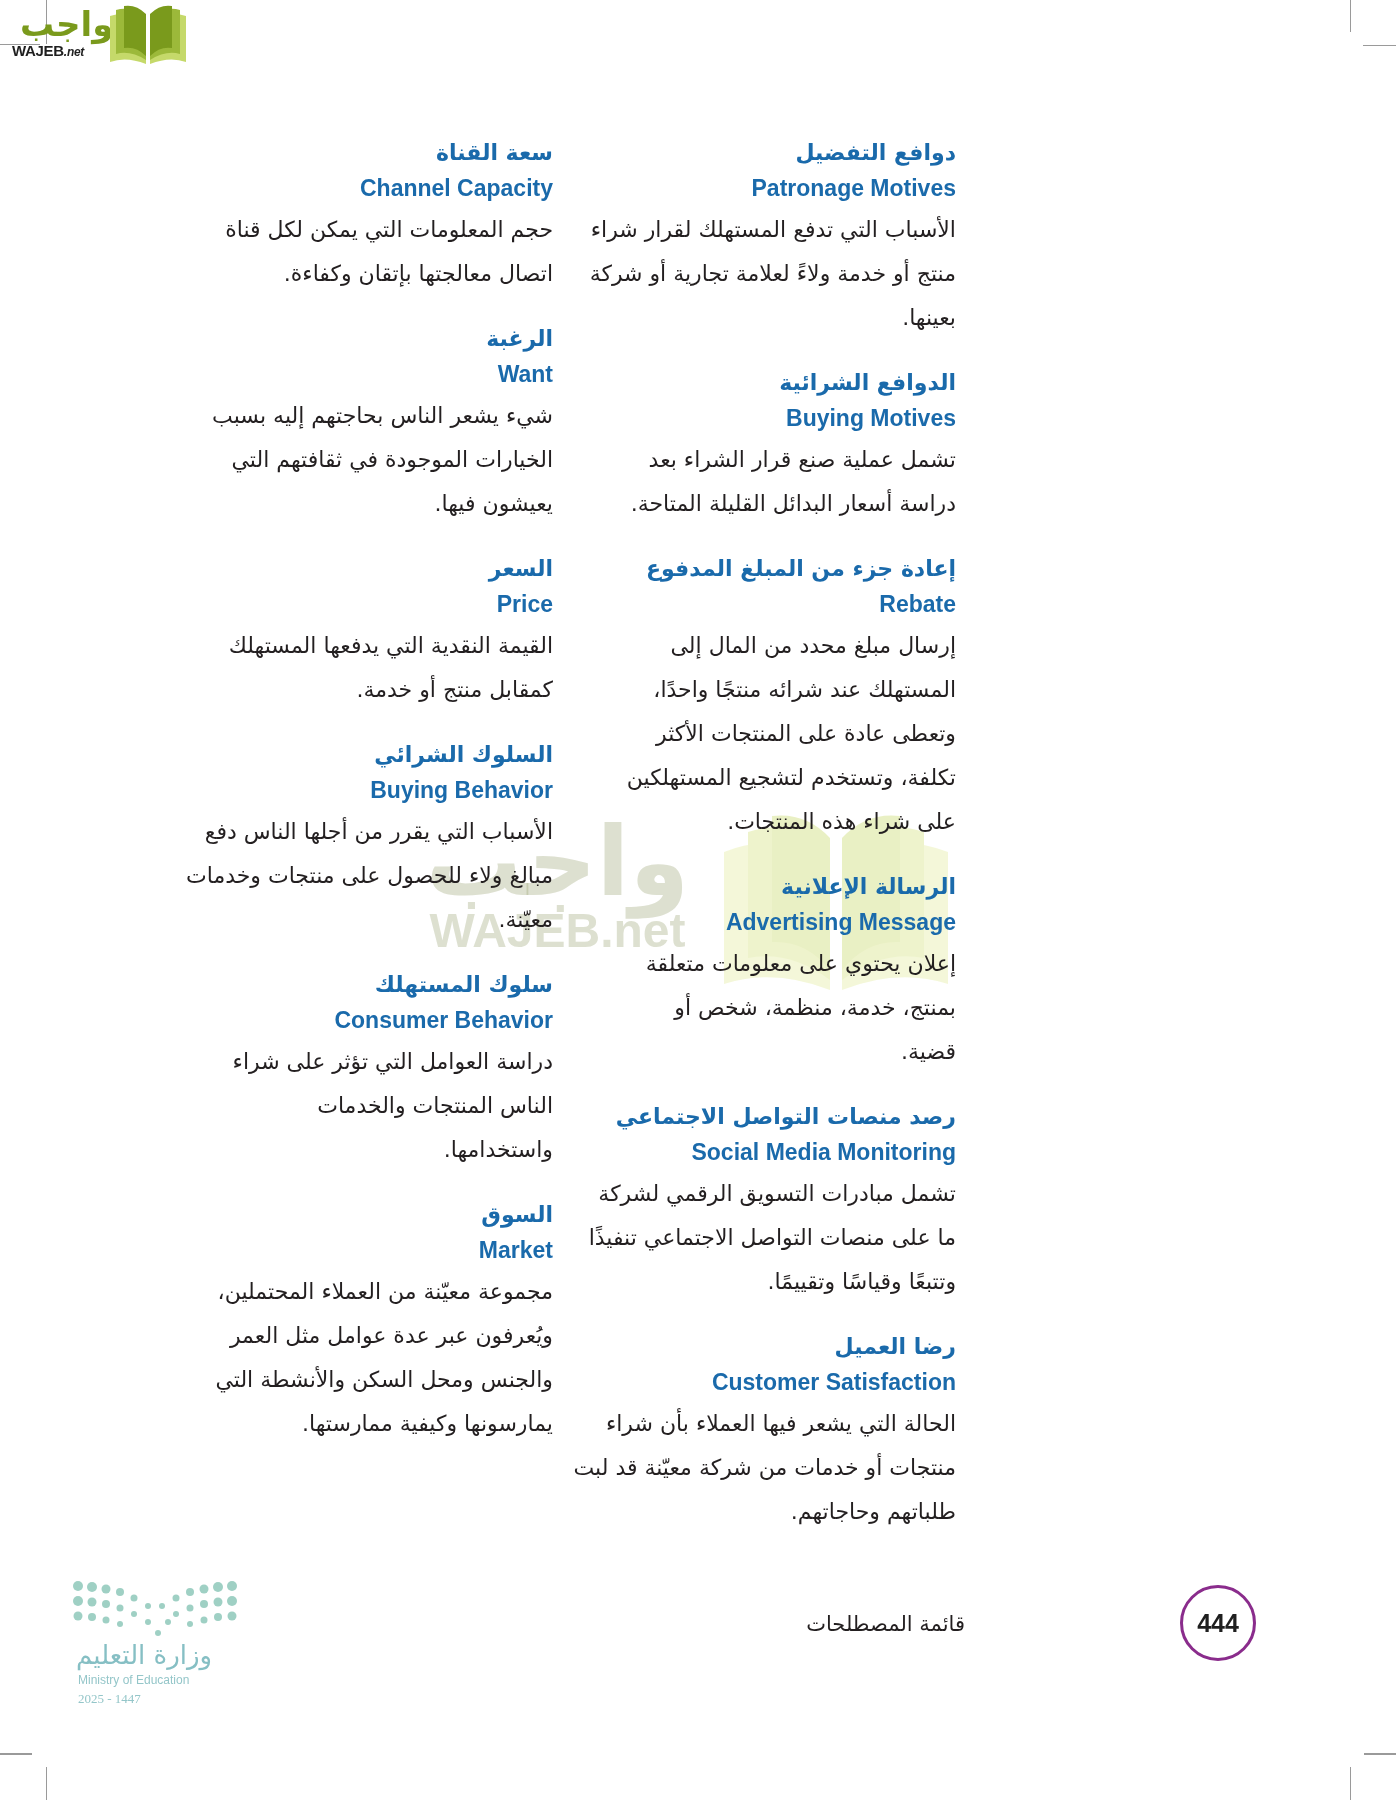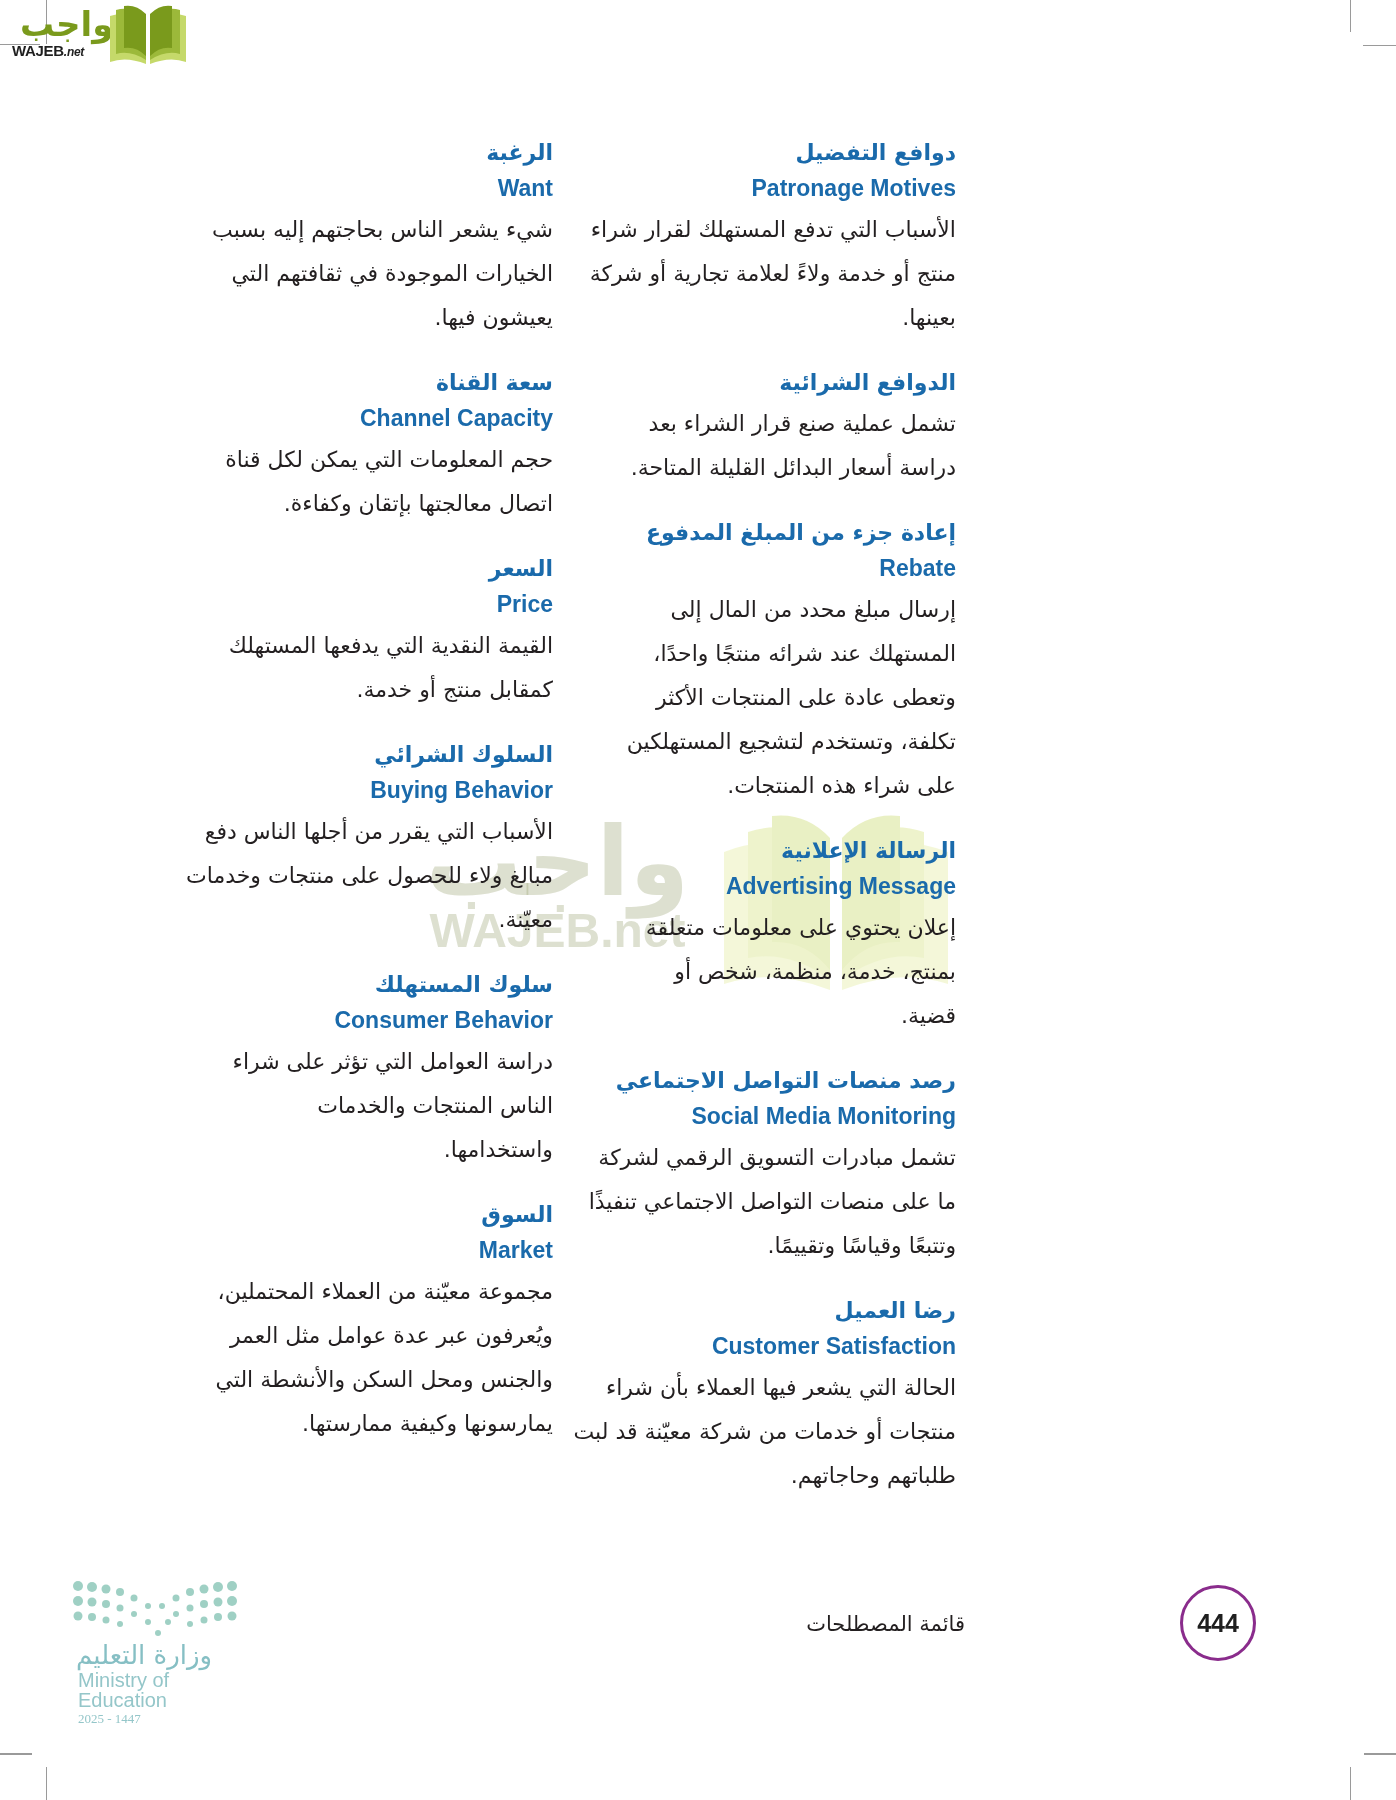--- a/index.html
+++ b/index.html
@@ -40,21 +40,21 @@
     }
     .def {
       font-size: 22px; line-height: 44px; color: #231f20;
       font-family: "DejaVu Sans", sans-serif; margin-top: 2px;
     }
 
     
     .ministry { position: absolute; left: 70px; top: 1578px; width: 190px; }
     .ministry svg { display: block; }
     .ministry .ar { font-size: 26px; color: #86bfc4; direction: rtl; text-align: left; margin-left: 6px; line-height: 30px; letter-spacing: 2px; font-family: "DejaVu Sans", sans-serif; }
-    .ministry .en { font-size: 20px; color: #94c6c9; line-height: 20px; font-family: "Liberation Sans", sans-serif; margin-left: 8px; }
+    .ministry .en { font-size: 12px; color: #94c6c9; line-height: 20px; font-family: "Liberation Sans", sans-serif; margin-left: 8px; }
     .ministry .yr { font-size: 13px; color: #94c6c9; line-height: 18px; font-family: Liberation Serif, serif; margin-left: 8px; }
 
     .footer-title { position: absolute; right: 431px; top: 1612px; direction: rtl; font-size: 21px; color: #231f20; font-family: "DejaVu Sans", sans-serif; }
     .page-num {
       position: absolute; left: 1180px; top: 1585px; width: 70px; height: 70px;
       border: 3px solid #8a2c8c; border-radius: 50%;
       display: flex; align-items: center; justify-content: center;
       font-family: "Liberation Sans", sans-serif; font-weight: bold; font-size: 25px; color: #1f1f1f;
     }
   </style>
@@ -97,20 +97,21 @@
 </svg>
 
 <div class="col col-right">
   <div class="entry">
     <div class="term-ar">دوافع التفضيل</div>
     <div class="term-en">Patronage Motives</div>
     <div class="def" style="width:375px;margin-left:auto;">الأسباب التي تدفع المستهلك لقرار شراء منتج أو خدمة ولاءً لعلامة تجارية أو شركة بعينها.</div>
   </div>
   <div class="entry">
     <div class="term-ar">الدوافع الشرائية</div>
+    <div class="term-en">Buying Motives</div>
     <div class="def" style="width:360px;margin-left:auto;">تشمل عملية صنع قرار الشراء بعد دراسة أسعار البدائل القليلة المتاحة.</div>
   </div>
   <div class="entry">
     <div class="term-ar">إعادة جزء من المبلغ المدفوع</div>
     <div class="term-en">Rebate</div>
     <div class="def" style="width:350px;margin-left:auto;">إرسال مبلغ محدد من المال إلى المستهلك عند شرائه منتجًا واحدًا، وتعطى عادة على المنتجات الأكثر تكلفة، وتستخدم لتشجيع المستهلكين على شراء هذه المنتجات.</div>
   </div>
   <div class="entry">
     <div class="term-ar">الرسالة الإعلانية</div>
     <div class="term-en">Advertising Message</div>
@@ -123,28 +124,28 @@
   </div>
   <div class="entry">
     <div class="term-ar">رضا العميل</div>
     <div class="term-en">Customer Satisfaction</div>
     <div class="def" style="width:390px;margin-left:auto;">الحالة التي يشعر فيها العملاء بأن شراء منتجات أو خدمات من شركة معيّنة قد لبت طلباتهم وحاجاتهم.</div>
   </div>
 </div>
 
 <div class="col col-left">
   <div class="entry">
+    <div class="term-ar">سعة القناة</div>
+    <div class="term-en">Channel Capacity</div>
+    <div class="def" style="width:360px;margin-left:auto;">حجم المعلومات التي يمكن لكل قناة اتصال معالجتها بإتقان وكفاءة.</div>
+  </div>
+  <div class="entry">
     <div class="term-ar">الرغبة</div>
     <div class="term-en">Want</div>
     <div class="def" style="width:380px;margin-left:auto;">شيء يشعر الناس بحاجتهم إليه بسبب الخيارات الموجودة في ثقافتهم التي يعيشون فيها.</div>
-  </div>
-  <div class="entry">
-    <div class="term-ar">سعة القناة</div>
-    <div class="term-en">Channel Capacity</div>
-    <div class="def" style="width:360px;margin-left:auto;">حجم المعلومات التي يمكن لكل قناة اتصال معالجتها بإتقان وكفاءة.</div>
   </div>
   <div class="entry">
     <div class="term-ar">السعر</div>
     <div class="term-en">Price</div>
     <div class="def" style="width:370px;margin-left:auto;">القيمة النقدية التي يدفعها المستهلك كمقابل منتج أو خدمة.</div>
   </div>
   <div class="entry">
     <div class="term-ar">السلوك الشرائي</div>
     <div class="term-en">Buying Behavior</div>
     <div class="def" style="width:385px;margin-left:auto;">الأسباب التي يقرر من أجلها الناس دفع مبالغ ولاء للحصول على منتجات وخدمات معيّنة.</div>

